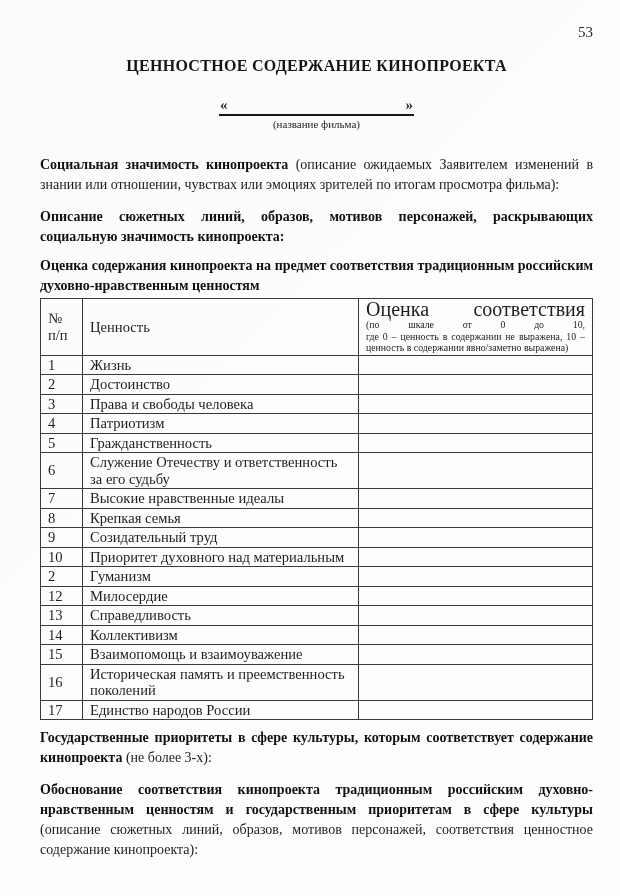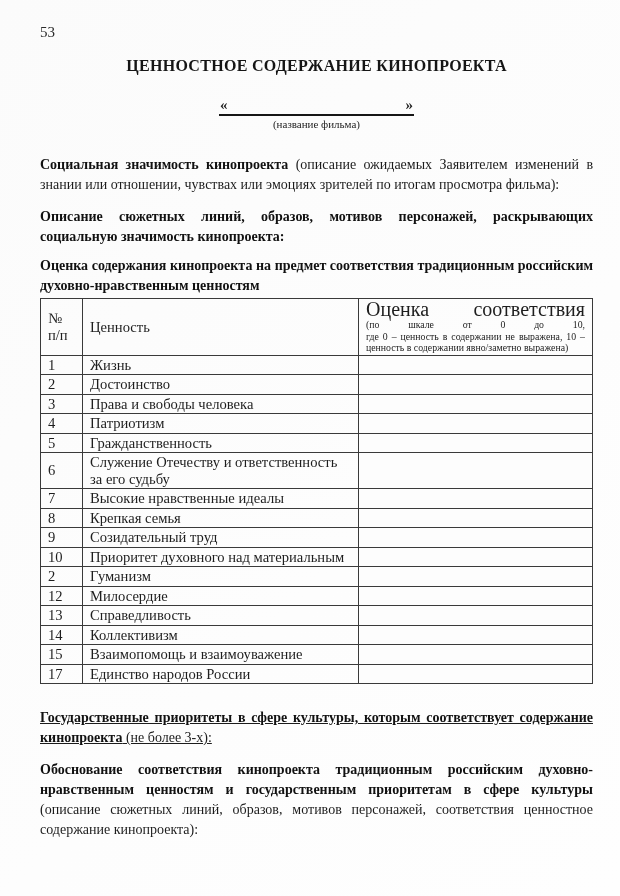--- a/index.html
+++ b/index.html
@@ -10,21 +10,21 @@
     font-family: "Liberation Serif", serif;
     color: #1e1e1e;
   }
   .page {
     box-sizing: border-box;
     width: 620px; height: 896px;
     padding: 22px 27px 0 40px;
     background: linear-gradient(135deg, #fbfbfb 0%, #fdfdfd 60%, #fefefe 100%);
   }
   .page-number {
-    text-align: left;
+    text-align: right;
     font-size: 15px;
     line-height: 20px;
     color: #2a2a2a;
   }
   .doc-title {
     margin-top: 14px;
     text-align: center;
     font-size: 16px;
     font-weight: bold;
     letter-spacing: 0.3px;
@@ -96,21 +96,21 @@
     text-align-last: justify;
   }
   .score-note { margin-top: 1px; }
   .note-line {
     font-size: 9.8px;
     line-height: 11.5px;
     color: #222;
   }
   .note-just { text-align: justify; text-align-last: justify; }
   td.td-score { background: #fdfdfd; }
-  .closing { margin-top: 24px; text-decoration: underline; }
+  .closing { margin-top: 8px; }
 </style>
 </head>
 <body>
 
 <div class="page">
 
   <div class="page-number">53</div>
 
   <div class="doc-title">ЦЕННОСТНОЕ СОДЕРЖАНИЕ КИНОПРОЕКТА</div>
 
@@ -229,20 +229,25 @@
       <td class="td-value">Коллективизм</td>
       <td class="td-score"></td>
     </tr>
 
     <tr>
       <td class="td-num">15</td>
       <td class="td-value">Взаимопомощь и взаимоуважение</td>
       <td class="td-score"></td>
     </tr>
 
+    <tr>
+      <td class="td-num">16</td>
+      <td class="td-value">Историческая память и преемственность поколений</td>
+      <td class="td-score"></td>
+    </tr>
 
     <tr>
       <td class="td-num">17</td>
       <td class="td-value">Единство народов России</td>
       <td class="td-score"></td>
     </tr>
   </tbody>
   </table>
 
   <p class="para closing"><b>Государственные приоритеты в сфере культуры, которым соответствует содержание кинопроекта</b><span> (не более 3-х):</span></p>

